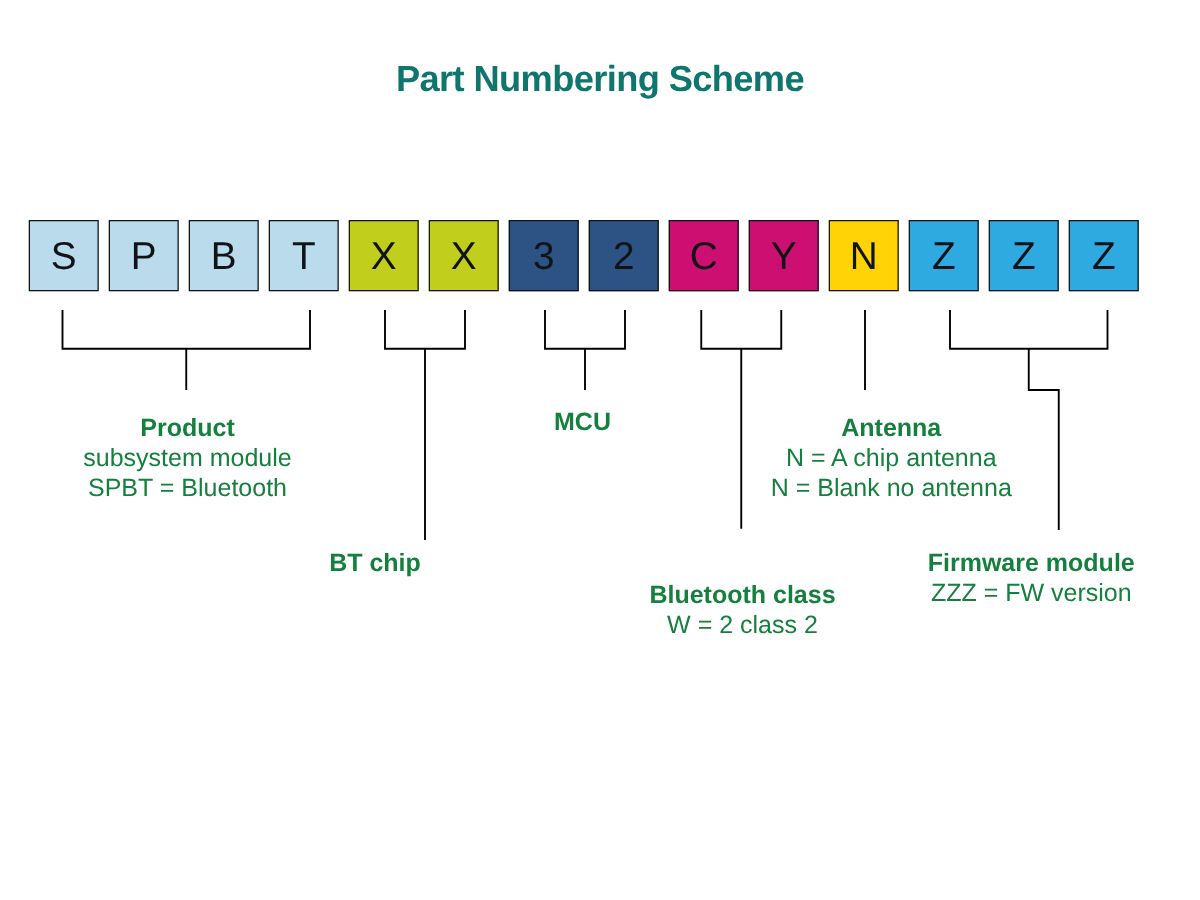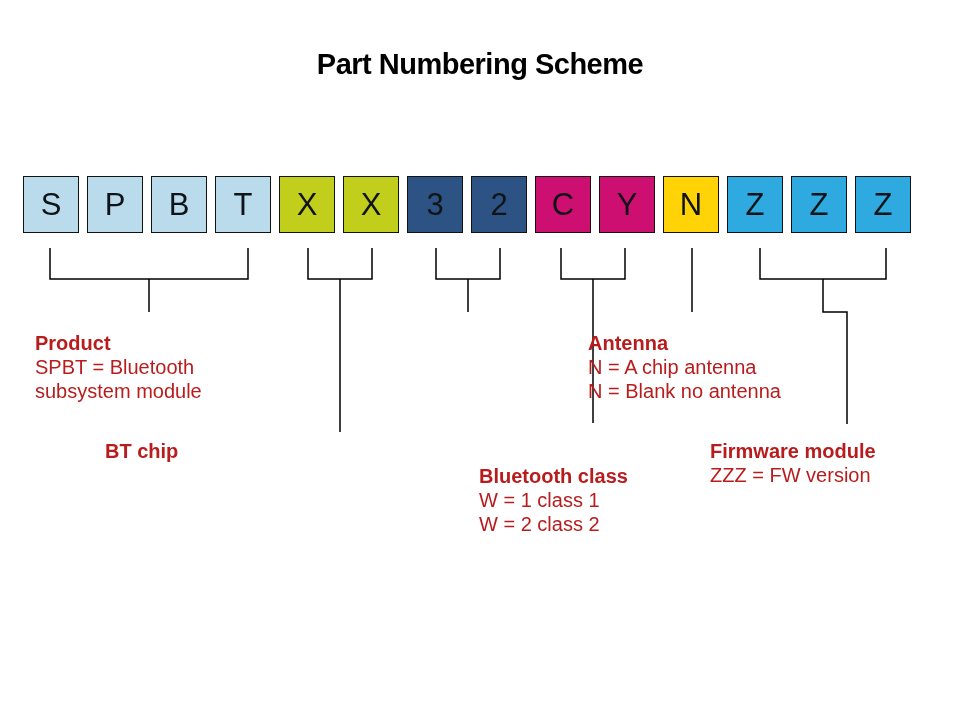--- a/index.html
+++ b/index.html
@@ -1,35 +1,35 @@
 <!DOCTYPE html>
 <html><head>
 <meta charset="utf-8">
 <style>
   html,body{margin:0;padding:0;background:#ffffff;}
   #page{position:relative;width:960px;height:720px;background:#fff;overflow:hidden;
         font-family:"Liberation Sans", sans-serif;color:#111;}
 
   .title{position:absolute;top:48px;left:0;width:960px;text-align:center;
-         font-size:29px;font-weight:bold;letter-spacing:-0.5px;color:#000000;}
+         font-size:29px;font-weight:bold;letter-spacing:-0.5px;color:#0f766e;}
 
   .pbox{position:absolute;top:176px;width:56px;height:57px;box-sizing:border-box;
         border:1.5px solid #121212;display:flex;align-items:center;justify-content:center;
         font-size:31px;color:#101418;}
   .c-lb{background:var(--lb,#B9DBEC);}
   .c-ol{background:var(--ol,#C2CE1C);}
   .c-nv{background:var(--nv,#2C5384);}
   .c-mg{background:var(--mg,#CE0F72);}
   .c-yl{background:var(--yl,#FFD305);}
   .c-cy{background:var(--cy,#2FAAE1);}
 
   .brackets{position:absolute;left:0;top:0;width:960px;height:720px;}
   .brackets path{fill:none;stroke:#000;stroke-width:1.5;}
 
-  .lbl{position:absolute;font-size:20px;line-height:24px;color:#b91c1c;}
+  .lbl{position:absolute;text-align:center;font-size:20px;line-height:24px;color:#15803d;}
   .lbl .hd{font-weight:bold;}
   .lbl-product{left:35px;top:331px;width:230px;}
   .lbl-mcu{left:366px;top:326px;width:200px;}
   .lbl-antenna{left:588px;top:331px;width:250px;}
   .lbl-btchip{left:105px;top:439px;width:390px;}
   .lbl-btclass{left:479px;top:439px;width:230px;margin-top:25px;}
   .lbl-firmware{left:710px;top:439px;width:230px;}
 </style>
 </head>
 <body>
@@ -57,40 +57,40 @@
     <path d="M50 248 V279 H248 V248 M149 279 V312"></path>
     <path d="M308 248 V279 H372 V248 M340 279 V432"></path>
     <path d="M436 248 V279 H500 V248 M468 279 V312"></path>
     <path d="M561 248 V279 H625 V248 M593 279 V423"></path>
     <path d="M692 248 V312"></path>
     <path d="M760 248 V279 H886 V248 M823 279 V312 H847 V424"></path>
   </svg>
 
   <div class="lbl lbl-product">
     <div class="hd">Product</div>
+    <div>subsystem module</div>
     <div>SPBT = Bluetooth</div>
-    <div>subsystem module</div>
   </div>
 
   <div class="lbl lbl-mcu">
+    <div class="hd">MCU</div>
   </div>
 
   <div class="lbl lbl-antenna">
     <div class="hd">Antenna</div>
     <div>N = A chip antenna</div>
     <div>N = Blank no antenna</div>
   </div>
 
   <div class="lbl lbl-btchip">
     <div class="hd">BT chip</div>
   </div>
 
   <div class="lbl lbl-btclass">
     <div class="hd">Bluetooth class</div>
-    <div>W = 1 class 1</div>
     <div>W = 2 class 2</div>
   </div>
 
   <div class="lbl lbl-firmware">
     <div class="hd">Firmware module</div>
     <div>ZZZ = FW version</div>
   </div>
 
 </div>
 

